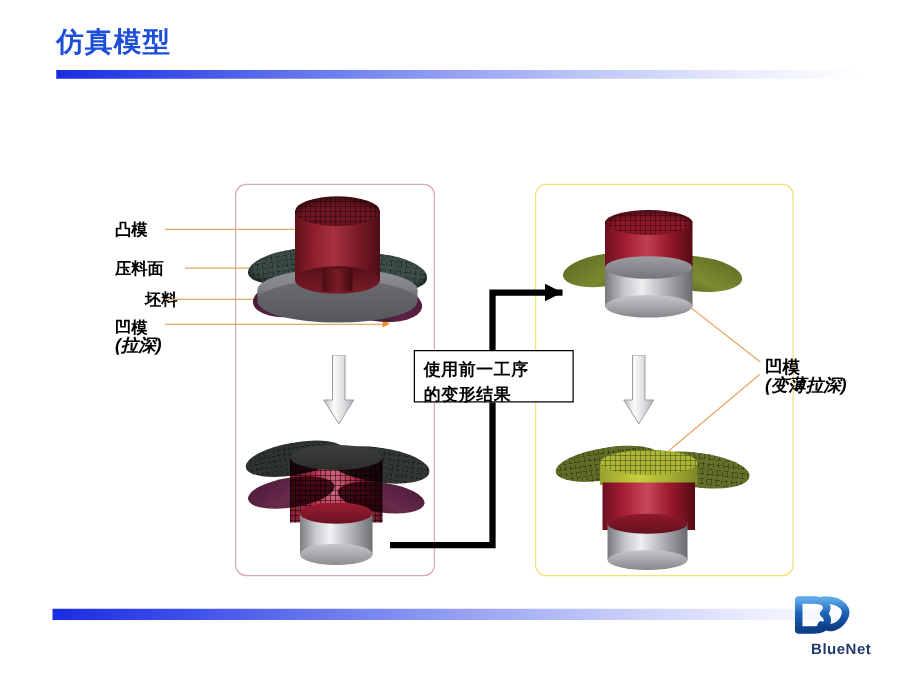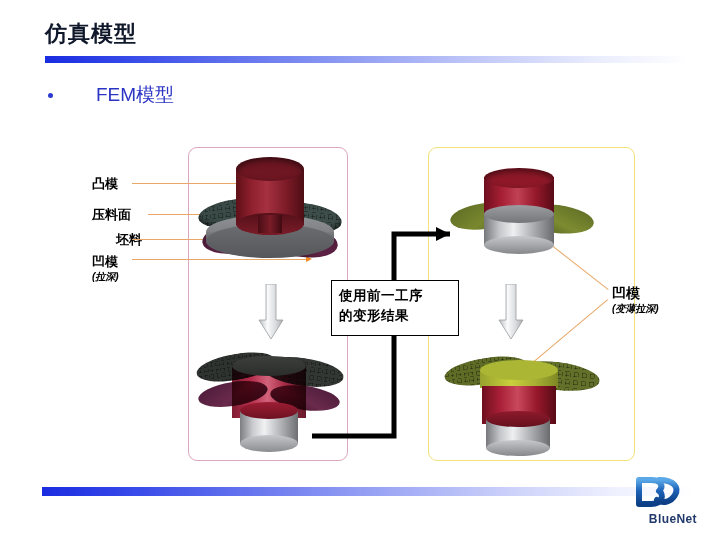--- a/index.html
+++ b/index.html
@@ -5,21 +5,21 @@
   html,body{margin:0;padding:0;}
   body{
     width:720px;height:540px;overflow:hidden;background:#ffffff;
     font-family:"Liberation Sans","DejaVu Sans",sans-serif;position:relative;
   }
   .slide{position:absolute;inset:0;background:#fff;}
 
   
   .title{
     position:absolute;left:45px;top:22px;
-    font-size:22px;font-weight:bold;color:#0f172a;letter-spacing:1px;
+    font-size:22px;font-weight:bold;color:#1d4ed8;letter-spacing:1px;
     line-height:1.1;white-space:nowrap;
   }
   .title-rule{
     position:absolute;left:45px;top:56px;width:645px;height:7px;
     background:linear-gradient(to right,#1a2ce0 0%,#3448e8 12%,#7d8cf0 40%,#bcc4f7 65%,#e9ecfd 85%,#ffffff 100%);
   }
 
   
   .bullet-row{position:absolute;left:48px;top:82px;width:400px;height:28px;}
   .bullet-dot{
@@ -44,21 +44,21 @@
     left:215px;top:133px;width:123px;
     background:#9c3466;color:#ffffff;border:1px solid #8d2d5c;
   }
   .ph-right{
     left:462px;top:133px;width:123px;
     background:#fdf7b8;color:#000000;border:1px solid #e8d34a;
   }
 
   
   .lbl{position:absolute;font-size:13px;font-weight:bold;color:#000;white-space:nowrap;}
-  .lbl-sub{font-size:10px;font-style:italic;font-weight:bold;display:block;line-height:11px;}
+  .lbl-sub{font-size:14px;font-style:italic;font-weight:bold;display:block;line-height:11px;}
   .lead{position:absolute;height:1.1px;background:#e8a766;}
   .lead-head{
     position:absolute;width:0;height:0;
     border-top:3.5px solid transparent;border-bottom:3.5px solid transparent;
     border-left:6px solid #f08a22;
   }
 
   
   .diag-line{position:absolute;height:1.1px;background:#e8a766;transform-origin:0 0;}
 
@@ -69,21 +69,21 @@
       repeating-linear-gradient(to right,rgba(0,0,0,.30) 0 .5px,transparent .5px 4px),
       repeating-linear-gradient(to bottom,rgba(0,0,0,.30) 0 .5px,transparent .5px 4px);
   }
   .ellipse{position:absolute;border-radius:50%;}
 
   
   .blockarrow{position:absolute;width:26px;height:56px;}
 
   
   .notebox{
-    position:absolute;left:331px;top:280px;width:128px;height:56px;
+    position:absolute;left:331px;top:280px;width:128px;height:42px;
     background:#ffffff;border:1.6px solid #000;
     font-size:13.5px;font-weight:bold;color:#000;line-height:20px;
     padding:5px 0 0 7px;box-sizing:border-box;letter-spacing:.5px;
   }
 
   
   .footer-rule{
     position:absolute;left:42px;top:487px;width:650px;height:9px;
     background:linear-gradient(to right,#1a2ce0 0%,#3a4ce9 15%,#8894f2 45%,#c7cdf9 70%,#eef0fe 88%,#ffffff 100%);
   }
@@ -98,24 +98,20 @@
   }
 </style>
 </head>
 <body>
 
 <div class="slide">
 
   <div class="title">仿真模型</div>
   <div class="title-rule"></div>
 
-  <div class="bullet-row">
-    <span class="bullet-dot"></span>
-    <span class="bullet-text">FEM模型</span>
-  </div>
 
   <div class="panel panel-left"></div>
   <div class="panel panel-right"></div>
 
 
   <div class="lbl" style="left:92px;top:175px;">
     <span>凸模</span>
   </div>
   <div class="lead" style="left:132px;top:183px;width:142px;"></div>
   <div class="lead-head" style="left:272px;top:179.5px;"></div>

